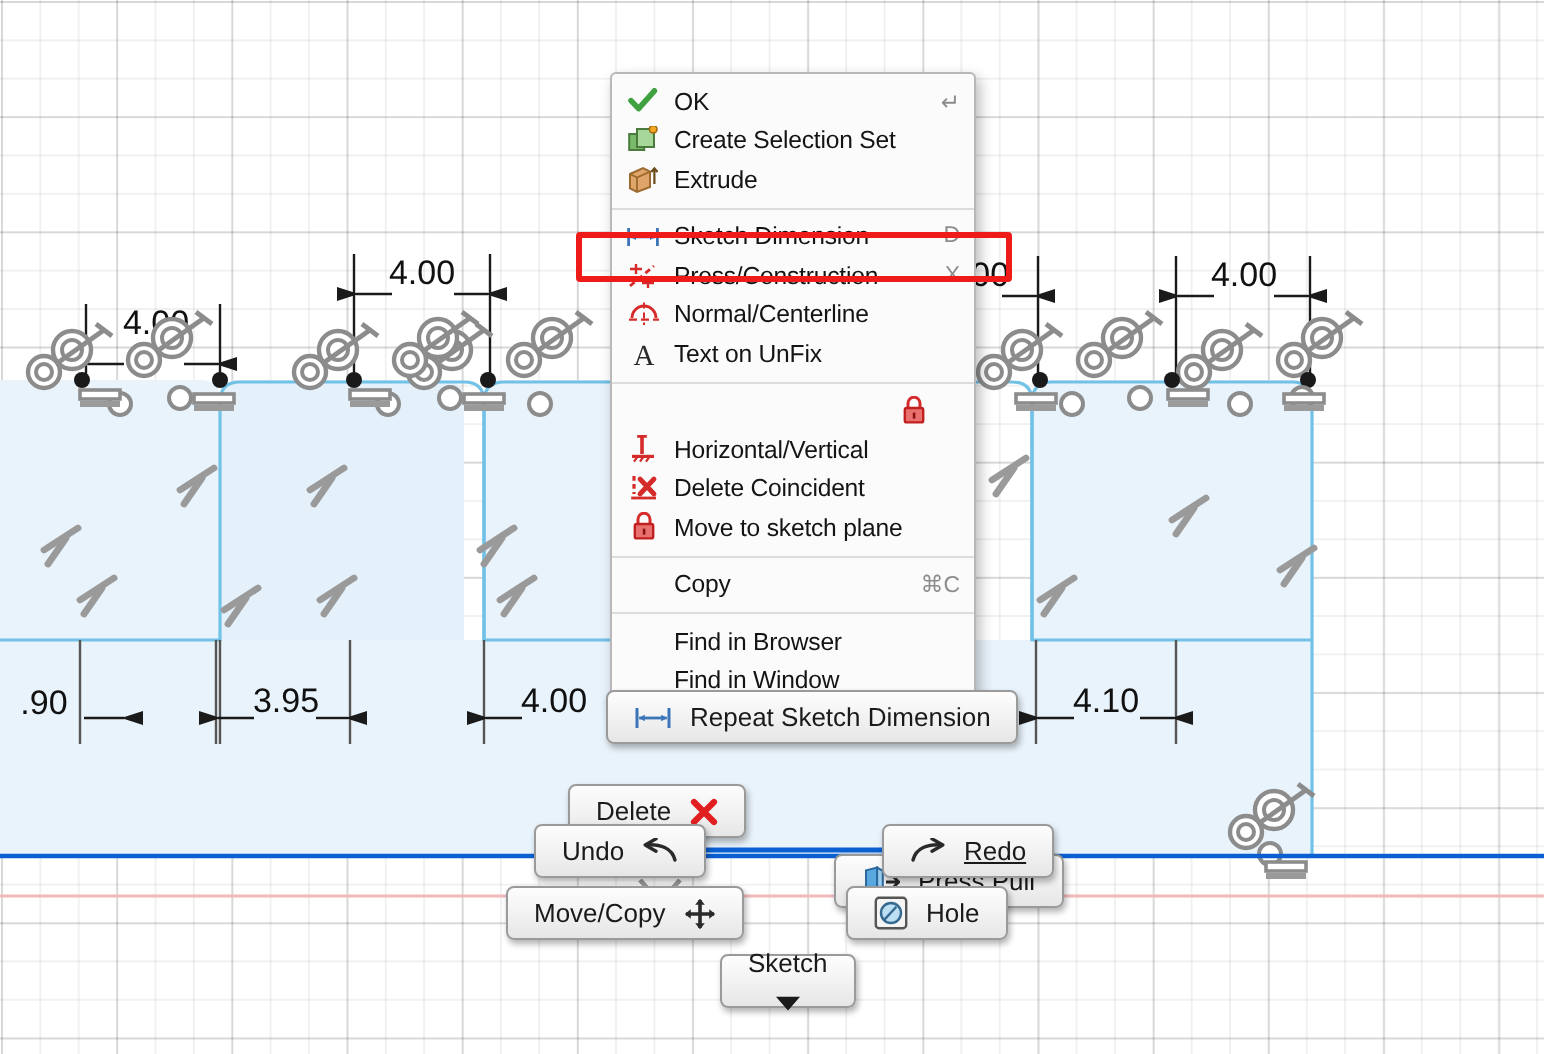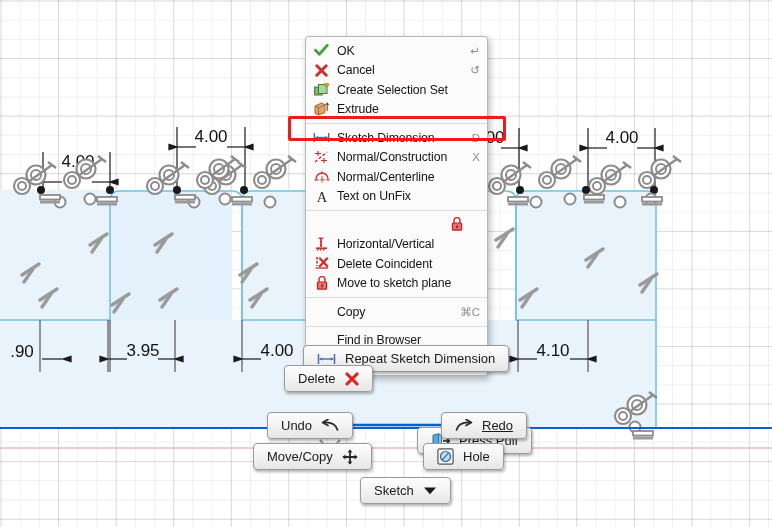--- a/index.html
+++ b/index.html
@@ -96,27 +96,27 @@
     border-radius: 4px;
     box-shadow: 1px 2px 3px rgba(0,0,0,0.30);
     font-size: 13px;
     color: #1a1a1a;
     white-space: nowrap;
     cursor: default;
   }
   .mm-btn .mm-label { line-height: 1; }
 
   #btn-repeat { left: 303px; top: 345px; }
-  #btn-delete { left: 284px; top: 365px; }
+  #btn-delete { left: 284px; top: 392px; }
   #btn-presspull { left: 417px; top: 381px; margin-top: 46px; }
   #btn-undo { left: 267px; top: 412px; }
   #btn-redo { left: 441px; top: 412px; text-decoration: underline; }
   #btn-movecopy { left: 253px; top: 443px; }
   #btn-hole { left: 423px; top: 443px; }
-  #btn-sketch { left: 360px; top: 477px; }
+  #btn-sketch { left: 360px; top: 477px; flex-direction: column; }
 
   
   .mm-axis { position: absolute; pointer-events: none; }
 
   .svg-ico { display: block; }
 </style>
 </head>
 <body>
 
 <div id="stage">
@@ -376,29 +376,20 @@
     <div class="menu-item">
       <span class="mi-icon">
         <svg class="svg-ico" width="15" height="13" viewBox="0 0 15 13">
           <path d="M1.5,6.3 L5.3,10.3 L13.2,1.4" fill="none" stroke="#3fa13f" stroke-width="2.8" stroke-linecap="round" stroke-linejoin="round"></path>
         </svg>
       </span>
       <span class="mi-label">OK</span>
       <span class="mi-short">↵</span>
     </div>
 
-    <div class="menu-item">
-      <span class="mi-icon">
-        <svg class="svg-ico" width="13" height="13" viewBox="0 0 13 13">
-          <path d="M1.8,1.8 L11.2,11.2 M11.2,1.8 L1.8,11.2" stroke="#d62b2b" stroke-width="3" stroke-linecap="round"></path>
-        </svg>
-      </span>
-      <span class="mi-label">Cancel</span>
-      <span class="mi-short">↺</span>
-    </div>
 
     <div class="menu-item">
       <span class="mi-icon">
         <svg class="svg-ico" width="15" height="14" viewBox="0 0 15 14">
           <rect x="0.6" y="4" width="7.5" height="8" fill="#79bb6a" stroke="#4a7a3e" stroke-width="1"></rect>
           <rect x="4.5" y="1.5" width="8.5" height="9" fill="#a8d79a" stroke="#4a7a3e" stroke-width="1"></rect>
           <circle cx="12.6" cy="1.6" r="1.9" fill="#f5a623" stroke="#a06a10" stroke-width="0.8"></circle>
         </svg>
       </span>
       <span class="mi-label">Create Selection Set</span>
@@ -433,21 +424,21 @@
     </div>
 
     <div class="menu-item">
       <span class="mi-icon">
         <svg class="svg-ico" width="16" height="14" viewBox="0 0 16 14">
           <path d="M1,12 L13,2" stroke="#d62b2b" stroke-width="1.4" stroke-dasharray="3,2"></path>
           <path d="M4,1 L4,6 M1,3.5 L7,3.5" stroke="#d62b2b" stroke-width="1.2"></path>
           <path d="M10,8 L10,13 M7,10.5 L13,10.5" stroke="#d62b2b" stroke-width="1.2"></path>
         </svg>
       </span>
-      <span class="mi-label">Normal/Construction</span>
+      <span class="mi-label">Press/Construction</span>
       <span class="mi-short">X</span>
     </div>
 
     <div class="menu-item">
       <span class="mi-icon">
         <svg class="svg-ico" width="16" height="14" viewBox="0 0 16 14">
           <path d="M2,9 A6,6 0 0 1 14,9" fill="none" stroke="#d62b2b" stroke-width="1.4"></path>
           <path d="M0.5,9.8 L15.5,9.8" stroke="#d62b2b" stroke-width="1.2" stroke-dasharray="4,2"></path>
           <path d="M8,1.2 L8,12.5" stroke="#d62b2b" stroke-width="1" stroke-dasharray="3,2"></path>
         </svg>

